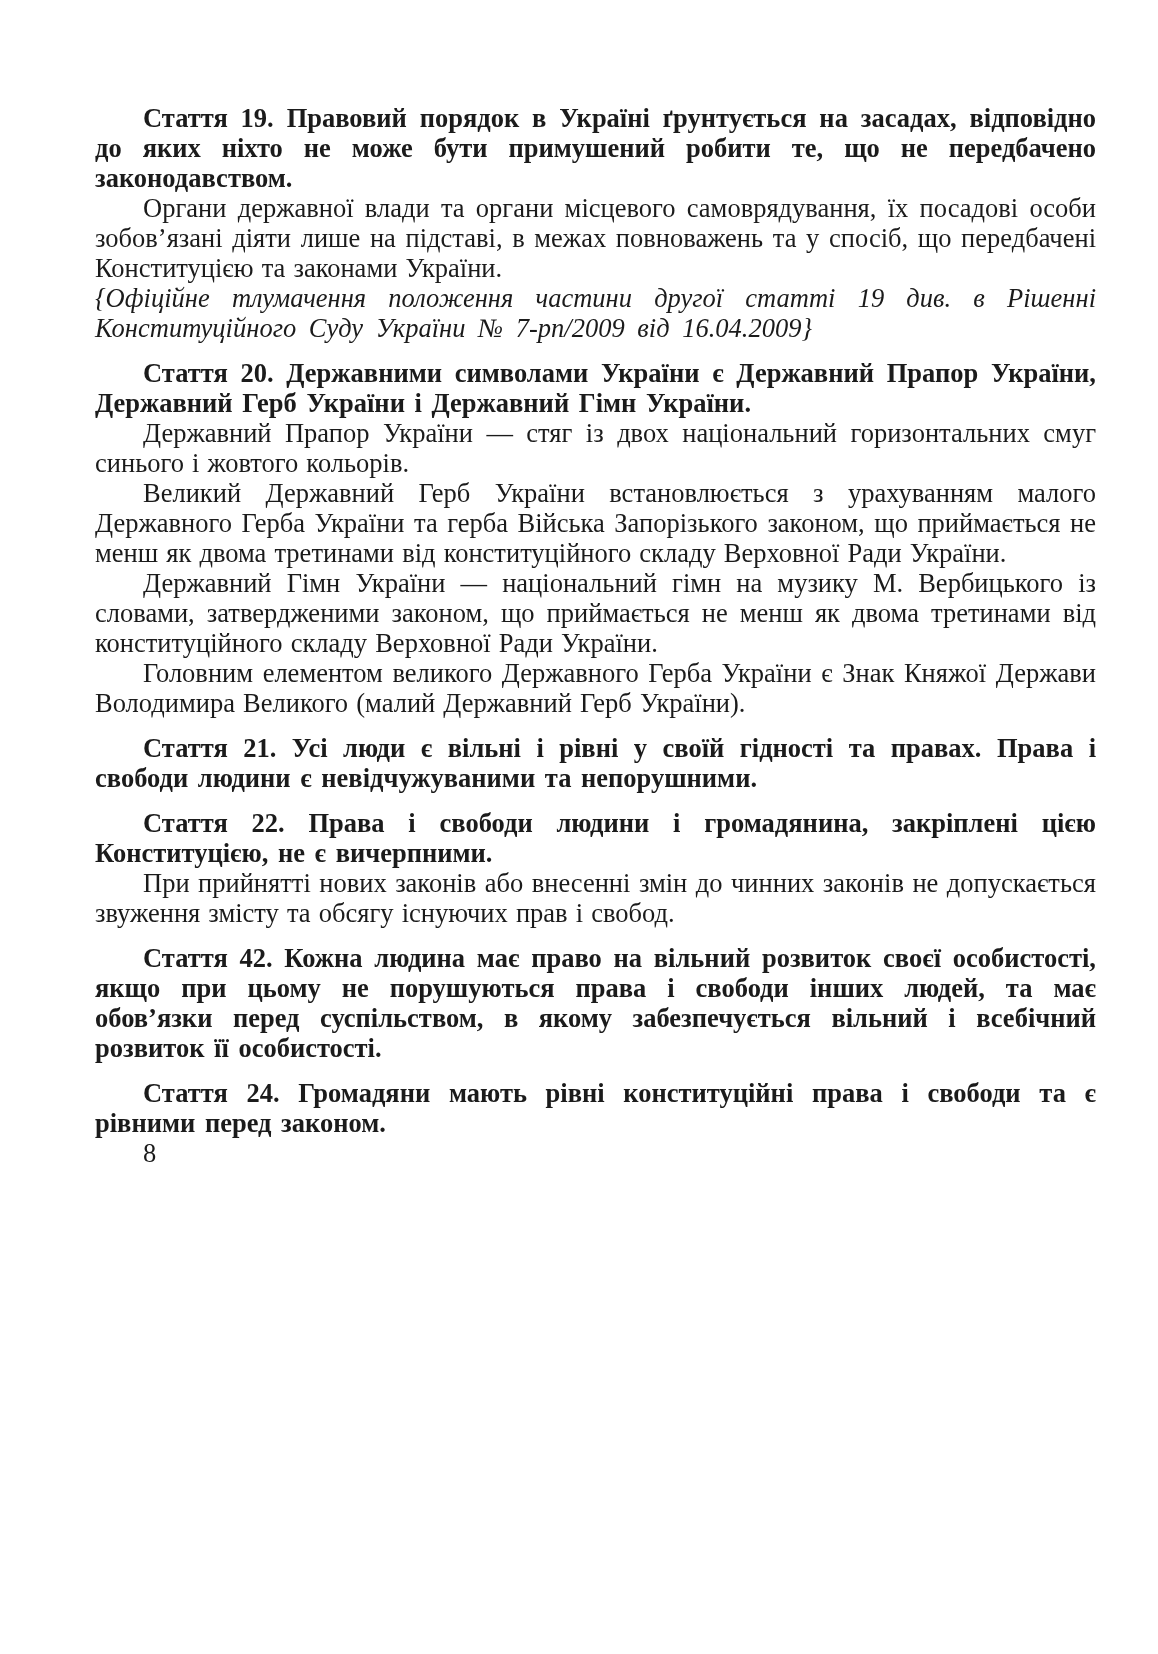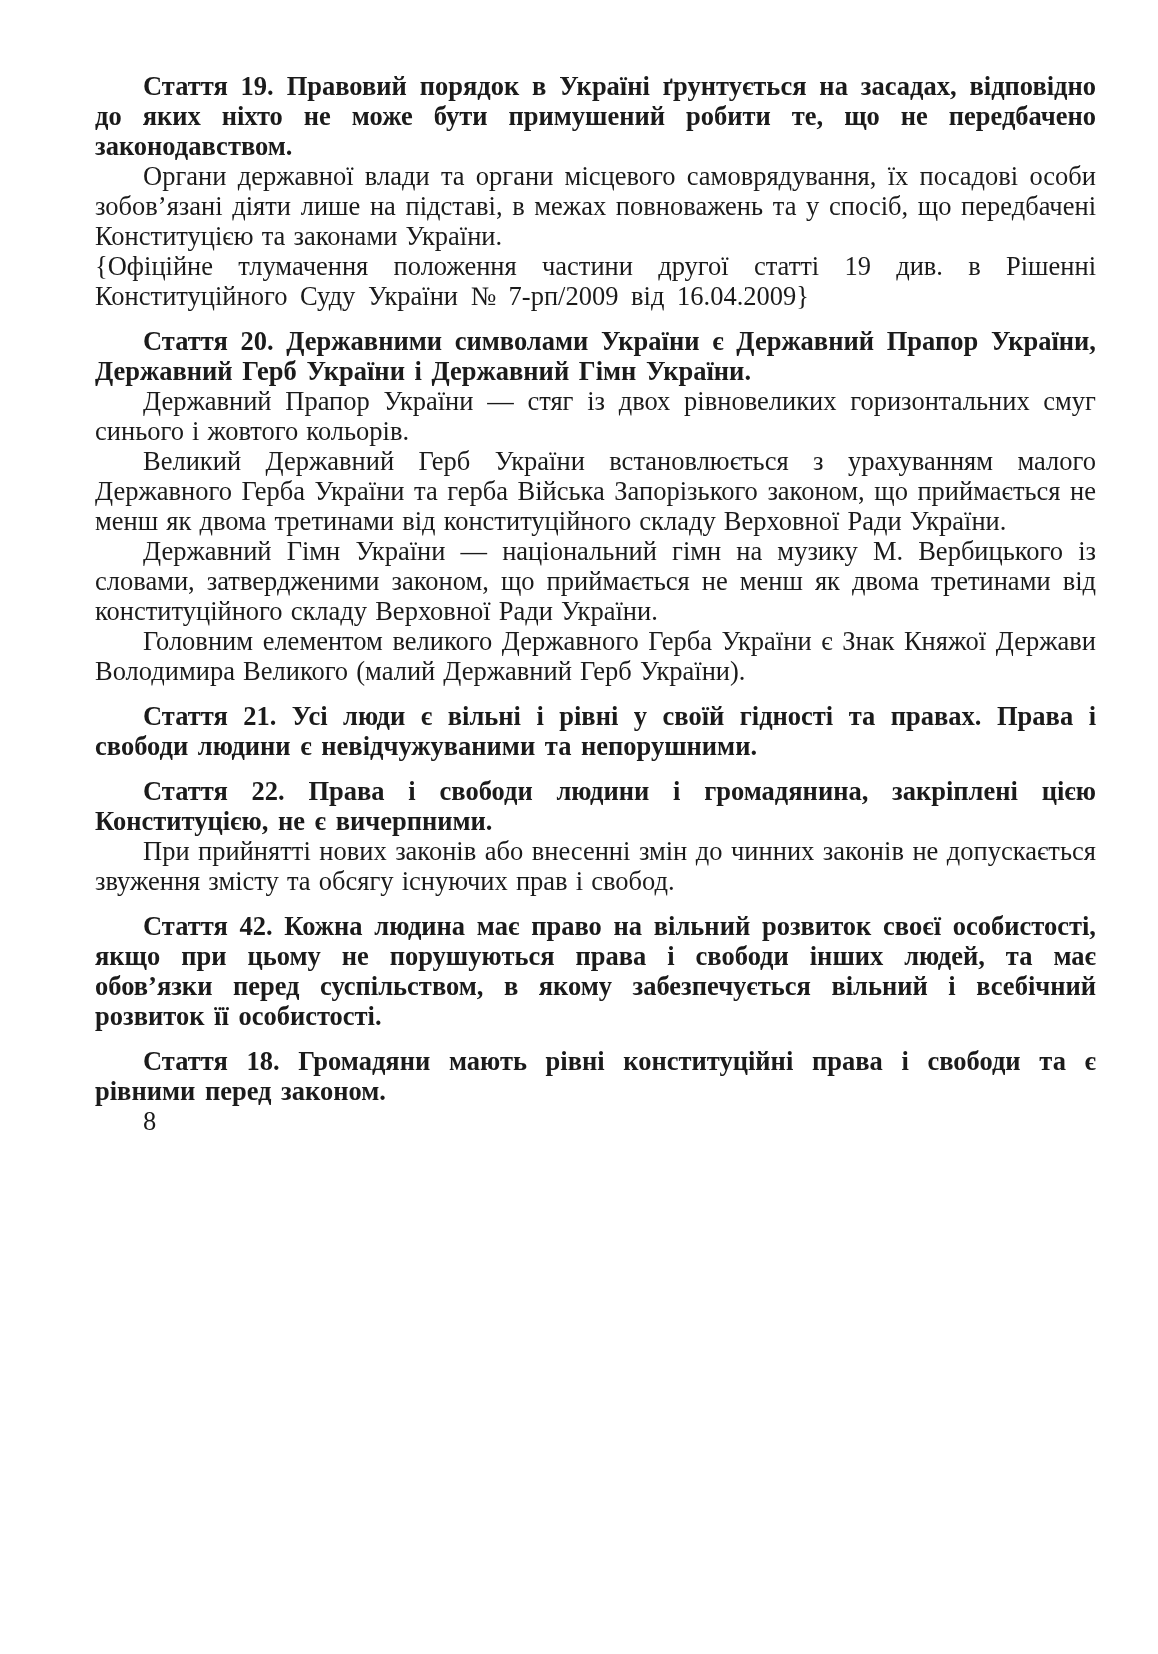--- a/index.html
+++ b/index.html
@@ -11,36 +11,37 @@
     width: 1158px;
     height: 1654px;
     font-family: "Liberation Serif", "DejaVu Serif", serif;
     color: #1b1b1b;
     overflow: hidden;
   }
   .page {
     box-sizing: border-box;
     width: 1158px;
     height: 1654px;
-    padding: 56px 62px 0 95px;
+    padding: 88px 62px 0 95px;
   }
   .page p {
     margin: 0;
     font-size: 26.5px;
     line-height: 30px;
     text-align: justify;
     text-indent: 48px;
     word-spacing: 1.5px;
   }
   .page p.article {
     font-weight: bold;
     margin-top: 15px;
     word-spacing: 3px;
   }
   .page p.note {
+    font-style: italic;
     text-indent: 0;
     word-spacing: 6px;
   }
   .section-heading {
     font-size: 35px;
     line-height: 44px;
     font-weight: bold;
     text-align: center;
     text-indent: 0;
     margin: 30px 0 12px 0;
@@ -55,30 +56,30 @@
 </head>
 <body>
 
 <div class="page">
 
   <p class="article">Стаття 19. Правовий порядок в Україні ґрунтується на засадах, відповідно до яких ніхто не може бути примушений робити те, що не передбачено законодавством.</p>
   <p>Органи державної влади та органи місцевого самоврядування, їх посадові особи зобов’язані діяти лише на підставі, в межах повноважень та у спосіб, що передбачені Конституцією та законами України.</p>
   <p class="note">{Офіційне тлумачення положення частини другої статті 19 див. в Рішенні Конституційного Суду України № 7-рп/2009 від 16.04.2009}</p>
 
   <p class="article">Стаття 20. Державними символами України є Державний Прапор України, Державний Герб України і Державний Гімн України.</p>
-  <p>Державний Прапор України — стяг із двох рівновеликих горизонтальних смуг синього і жовтого кольорів.</p>
+  <p>Державний Прапор України — стяг із двох національний горизонтальних смуг синього і жовтого кольорів.</p>
   <p>Великий Державний Герб України встановлюється з урахуванням малого Державного Герба України та герба Війська Запорізького законом, що приймається не менш як двома третинами від конституційного складу Верховної Ради України.</p>
   <p>Державний Гімн України — національний гімн на музику М. Вербицького із словами, затвердженими законом, що приймається не менш як двома третинами від конституційного складу Верховної Ради України.</p>
   <p>Головним елементом великого Державного Герба України є Знак Княжої Держави Володимира Великого (малий Державний Герб України).</p>
 
 
   <p class="article">Стаття 21. Усі люди є вільні і рівні у своїй гідності та правах. Права і свободи людини є невідчужуваними та непорушними.</p>
 
   <p class="article">Стаття 22. Права і свободи людини і громадянина, закріплені цією Конституцією, не є вичерпними.</p>
   <p>При прийнятті нових законів або внесенні змін до чинних законів не допускається звуження змісту та обсягу існуючих прав і свобод.</p>
 
   <p class="article">Стаття 42. Кожна людина має право на вільний розвиток своєї особистості, якщо при цьому не порушуються права і свободи інших людей, та має обов’язки перед суспільством, в якому забезпечується вільний і всебічний розвиток її особистості.</p>
 
-  <p class="article">Стаття 18. Громадяни мають рівні конституційні права і свободи та є рівними перед законом.</p>
+  <p class="article">Стаття 24. Громадяни мають рівні конституційні права і свободи та є рівними перед законом.</p>
 
   <p class="page-number">8</p>
 
 </div>
 
 </body></html>

